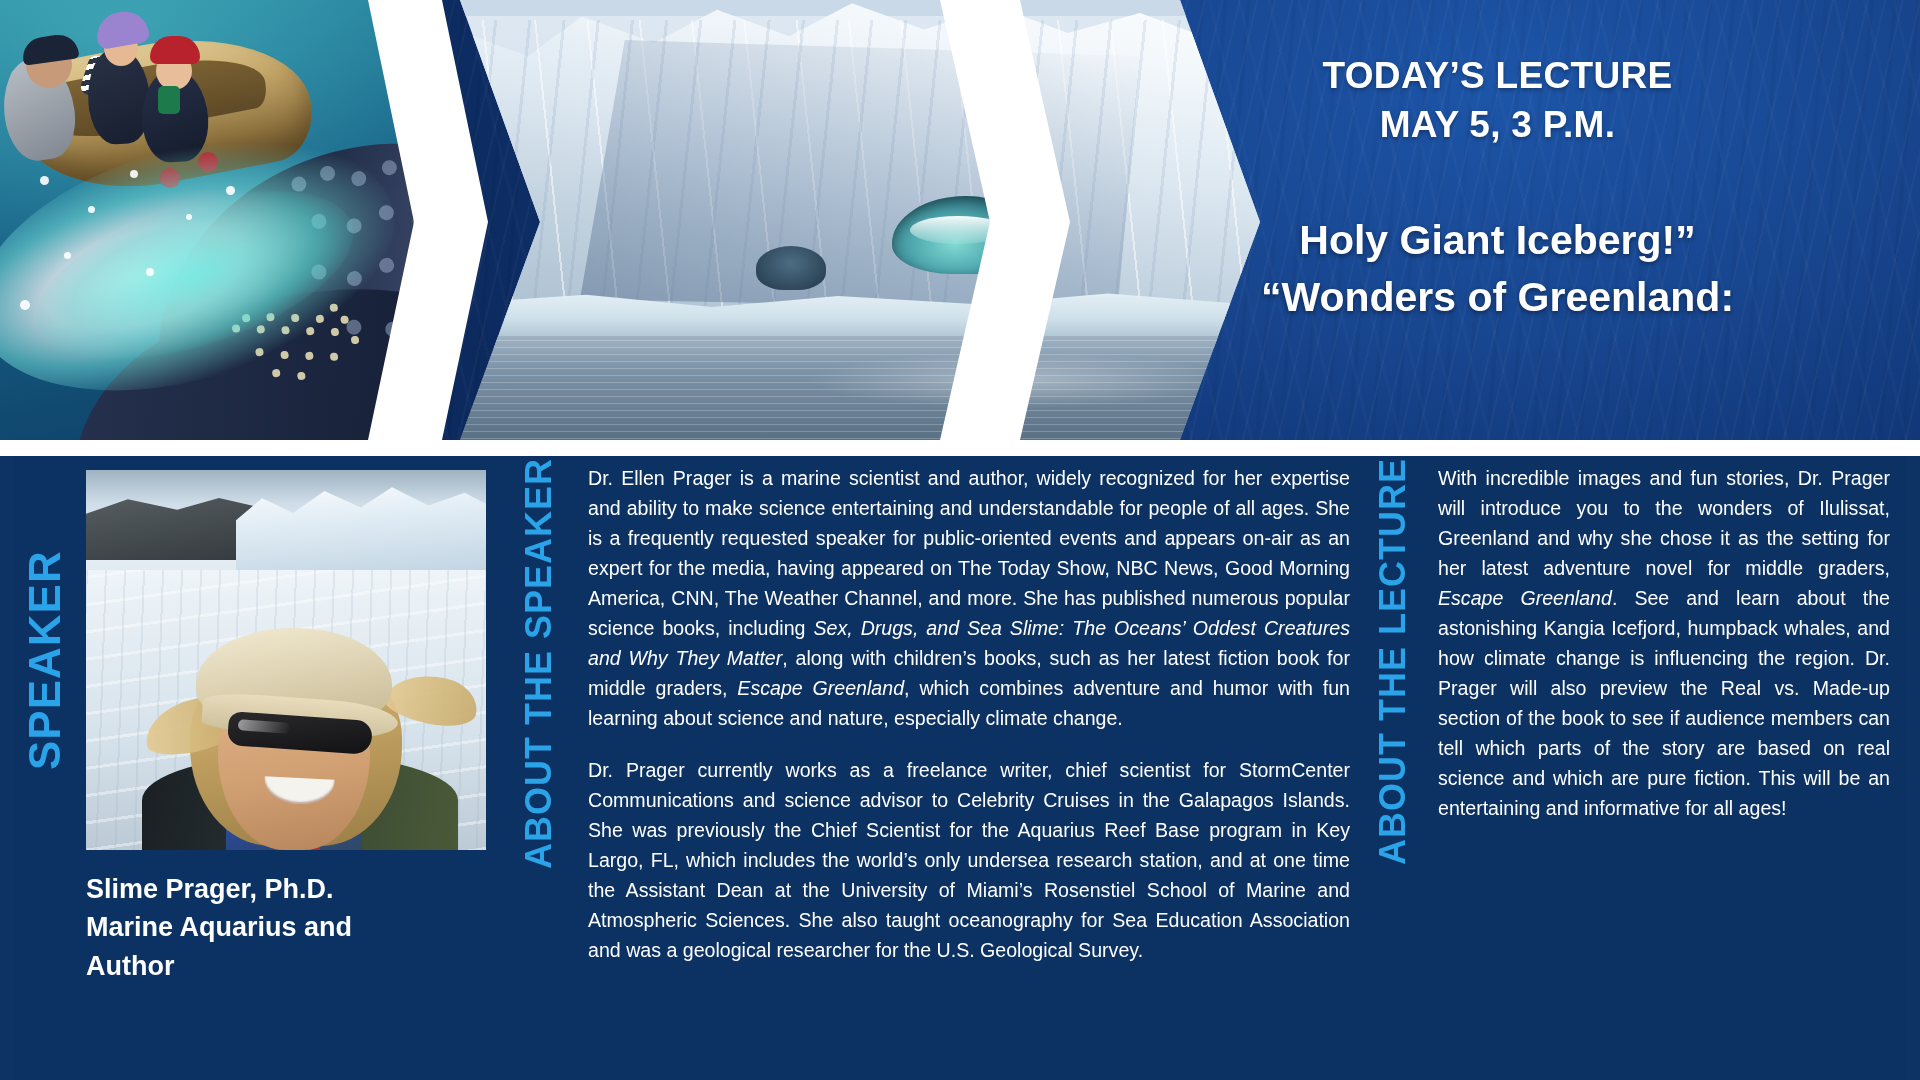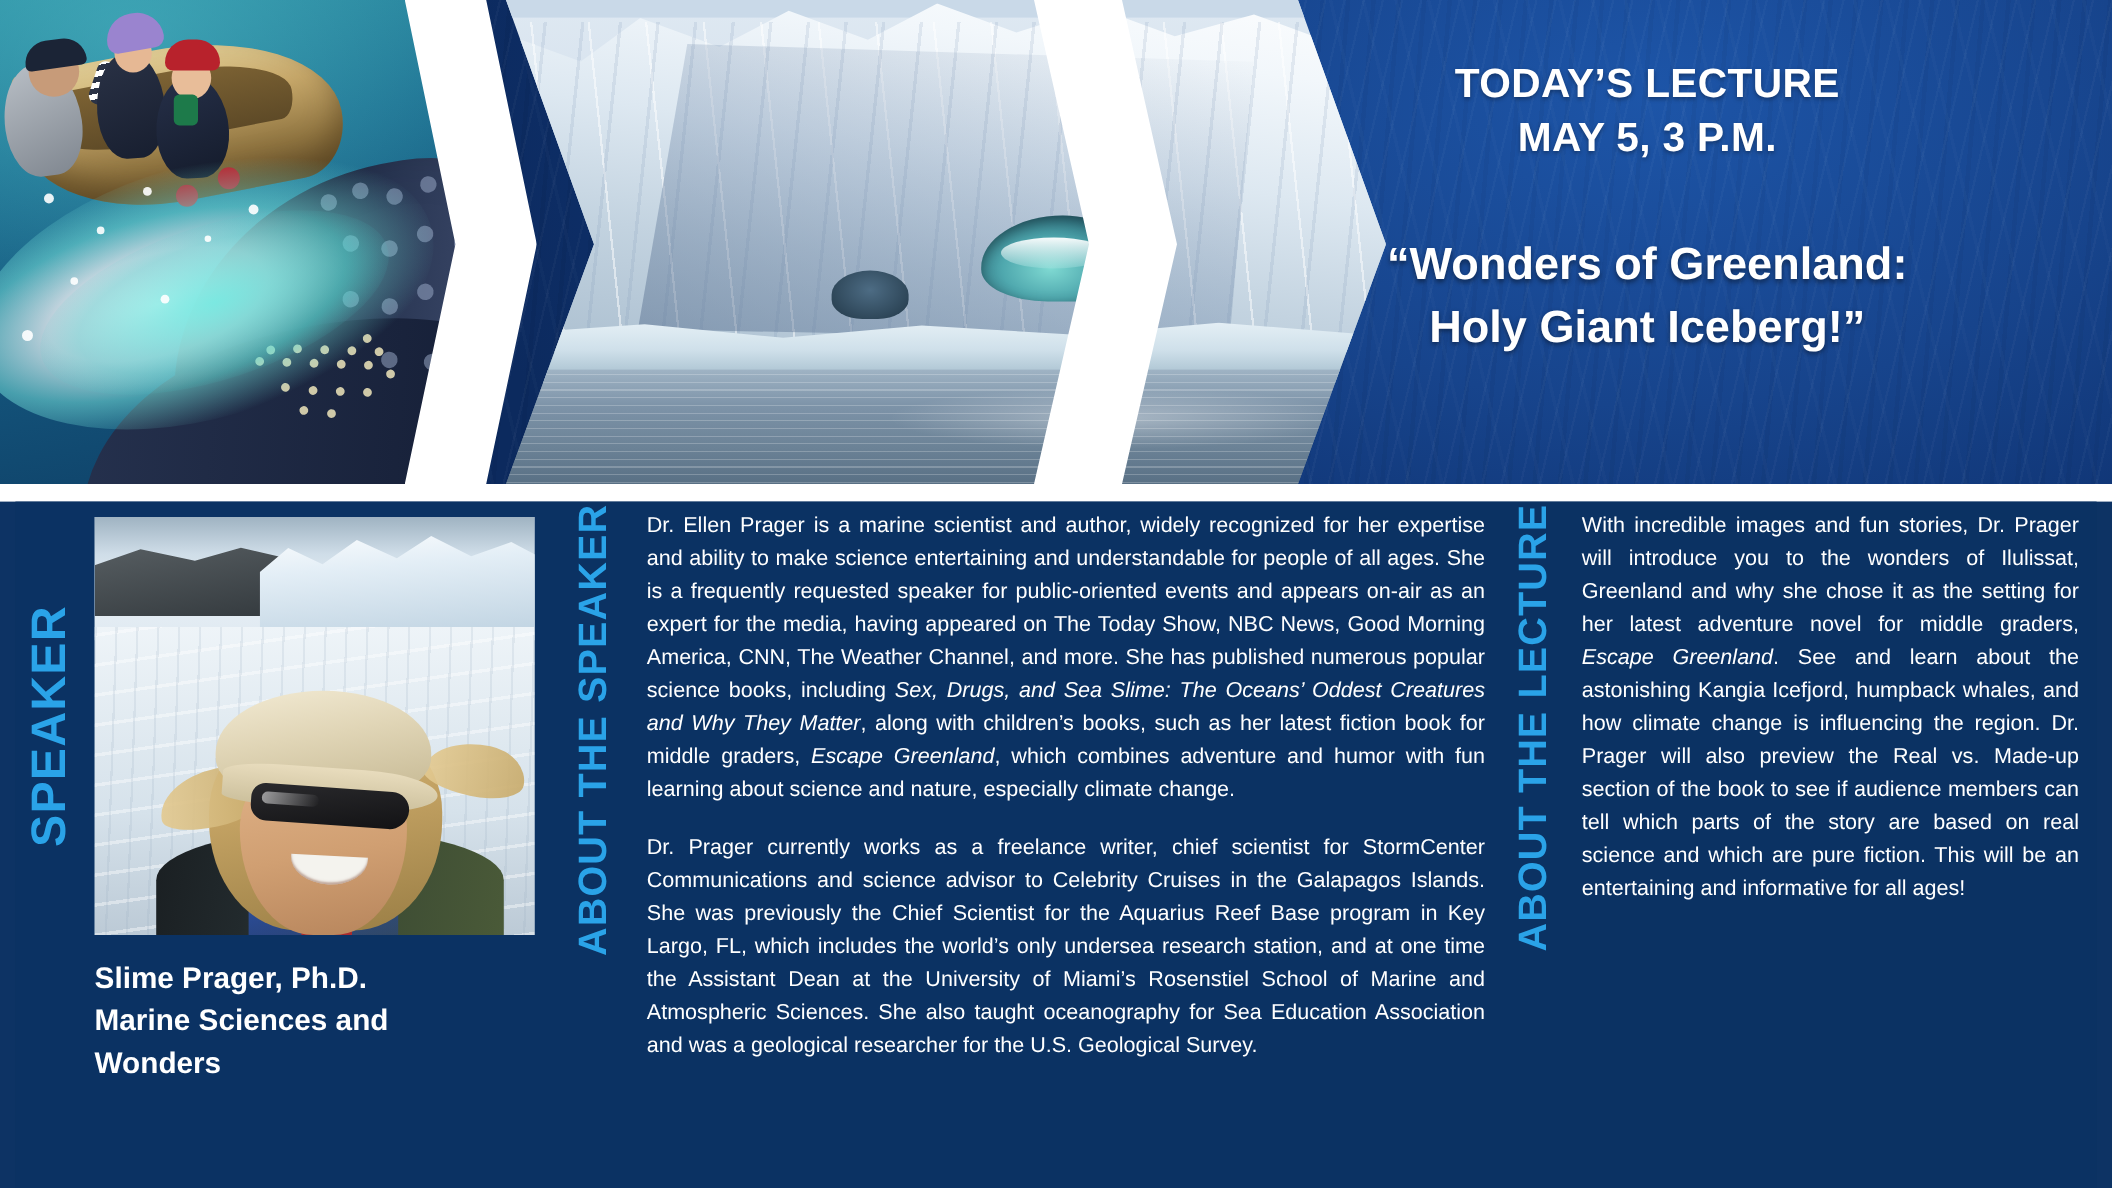--- a/index.html
+++ b/index.html
@@ -411,22 +411,22 @@
       <div class="water"></div>
       <div class="water-shimmer"></div>
     </div>
 
     <div class="chev2"></div>
 
     <div class="header-text">
       <div class="lec-line">TODAY’S LECTURE</div>
       <div class="lec-line">MAY 5, 3 P.M.</div>
       <div class="lec-title">
+        <div>Holy Giant Iceberg!”</div>
         <div>“Wonders of Greenland:</div>
-        <div>Holy Giant Iceberg!”</div>
       </div>
     </div>
   </div>
 
   <div class="gap-strip"></div>
 
   <div class="body-area">
 
     <div class="col-speaker">
       <div class="vlabel vlabel-speaker">SPEAKER</div>
@@ -443,22 +443,22 @@
         <div class="sp-hair-wisp-l sp-hair-wisp-r"></div>
         <div class="sp-face"></div>
         <div class="sp-smile"></div>
         <div class="sp-cap"></div>
         <div class="sp-brim"></div>
         <div class="sp-sunglasses"></div>
         <div class="sp-sg-gleam"></div>
       </div>
       <div class="speaker-name">
         <div>Slime Prager, Ph.D.</div>
-        <div>Marine Sciences and</div>
-        <div>Wonders</div>
+        <div>Marine Aquarius and</div>
+        <div>Author</div>
       </div>
     </div>
 
     <div class="col-about-speaker">
       <div class="vlabel vlabel-about-speaker">ABOUT THE SPEAKER</div>
       <div class="speaker-body">
         <p><span>Dr. Ellen Prager is a marine scientist and author, widely recognized for her expertise and ability to make science entertaining and understandable for people of all ages. She is a frequently requested speaker for public-oriented events and appears on-air as an expert for the media, having appeared on The Today Show, NBC News, Good Morning America, CNN, The Weather Channel, and more. She has published numerous popular science books, including </span><em>Sex, Drugs, and Sea Slime: The Oceans’ Oddest Creatures and Why They Matter</em><span>, along with children’s books, such as her latest fiction book for middle graders, </span><em>Escape Greenland</em><span>, which combines adventure and humor with fun learning about science and nature, especially climate change.</span></p>
         <p>Dr. Prager currently works as a freelance writer, chief scientist for StormCenter Communications and science advisor to Celebrity Cruises in the Galapagos Islands. She was previously the Chief Scientist for the Aquarius Reef Base program in Key Largo, FL, which includes the world’s only undersea research station, and at one time the Assistant Dean at the University of Miami’s Rosenstiel School of Marine and Atmospheric Sciences. She also taught oceanography for Sea Education Association and was a geological researcher for the U.S. Geological Survey.</p>
       </div>
     </div>

